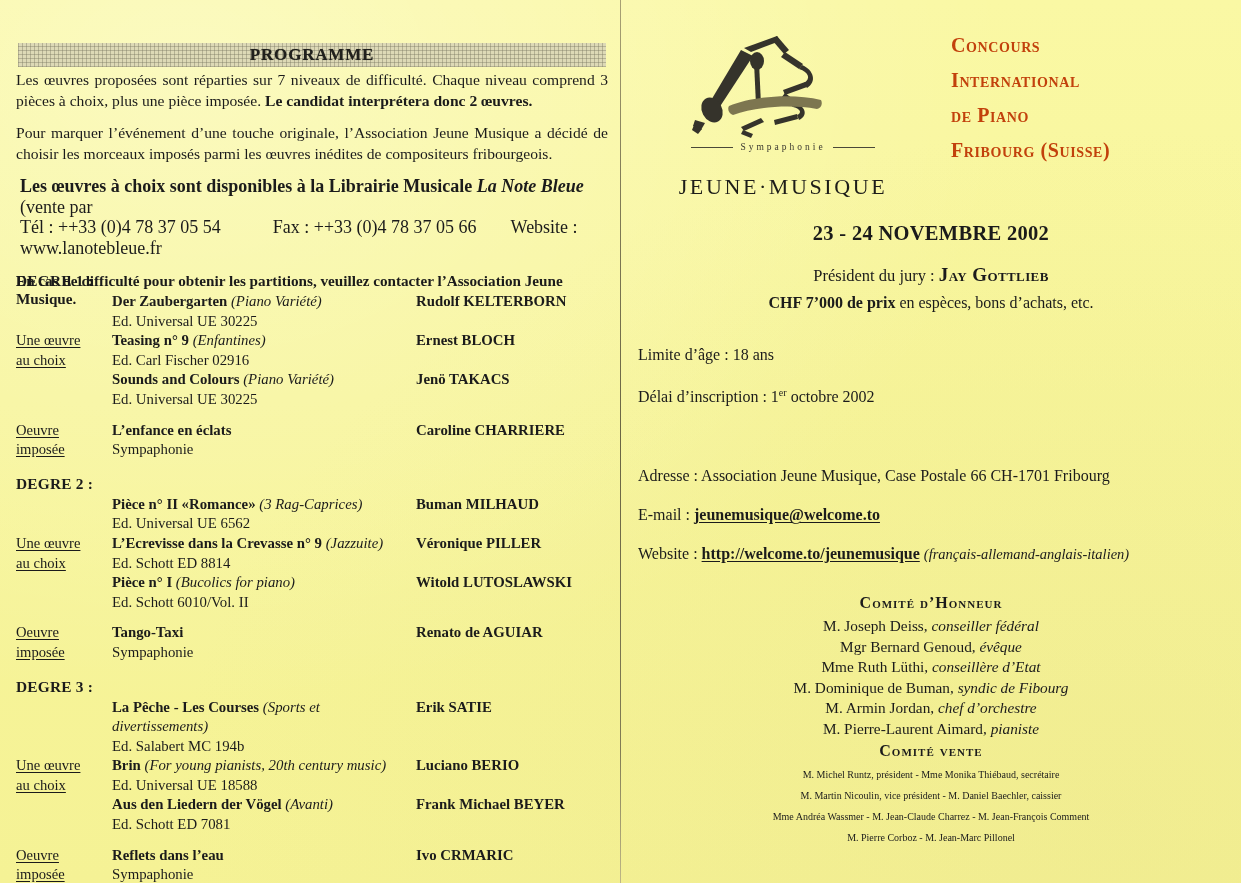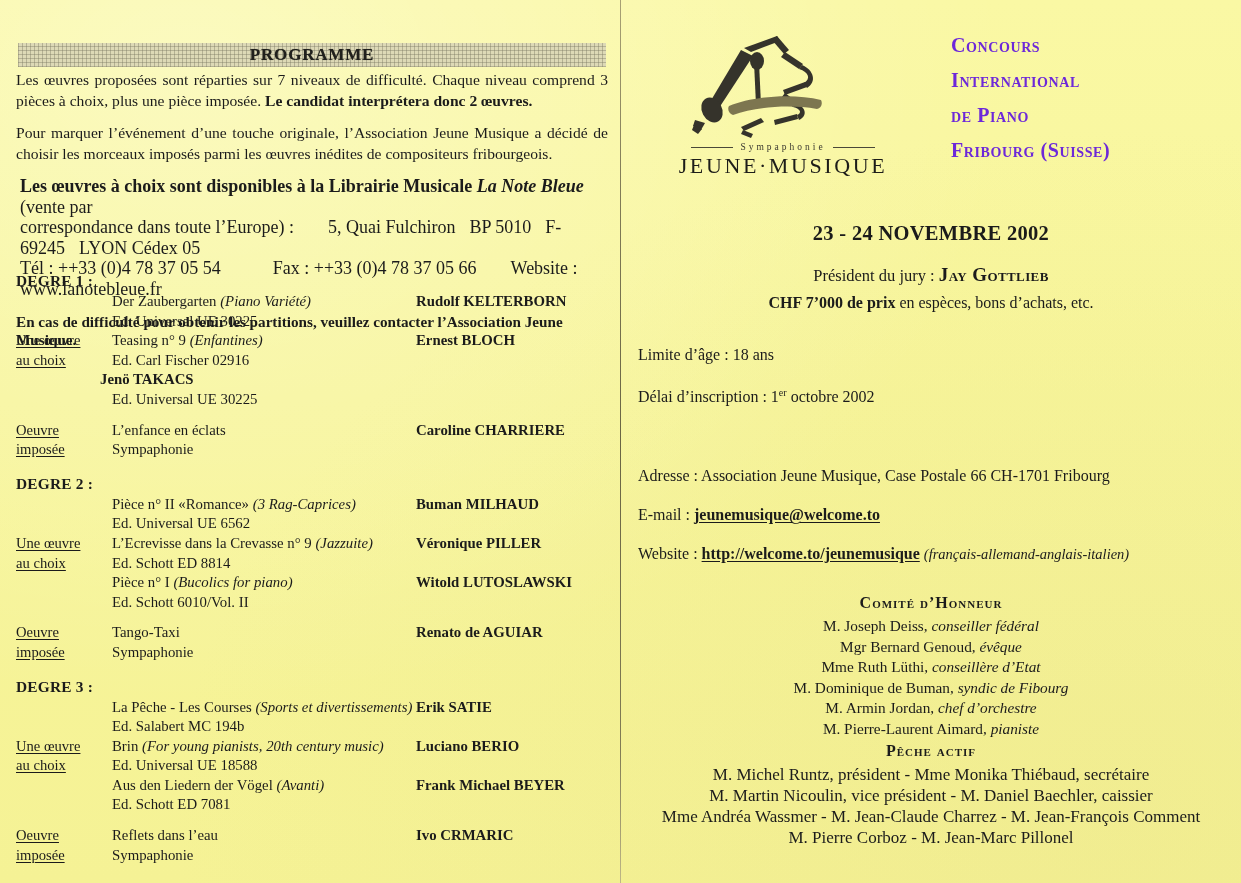--- a/index.html
+++ b/index.html
@@ -66,21 +66,21 @@
   .line{
     display:flex;align-items:baseline;
     font-size:14.8px;line-height:19.6px;
     min-height:19.6px;
   }
   .lbl{
     width:84px;flex:0 0 84px;font-size:14.6px;
   }
   .lbl u{text-decoration:underline;text-underline-offset:2px;font-family:Liberation Serif, serif;}
   .work{flex:1 1 auto;padding-left:12px;}
-  .work .t{font-weight:normal;}
+  .work .t{font-weight:bold;}
   .work .sub{font-style:italic;font-weight:normal;}
   .ed{font-weight:normal;font-style:normal;}
   .composer{
     flex:0 0 196px;width:196px;font-weight:bold;font-size:14.8px;
   }
   .gap{height:11px;}
 
   
   .right{position:absolute;left:621px;top:0;width:620px;height:883px;}
 
@@ -88,28 +88,28 @@
 
   .logo{position:absolute;left:12px;top:8px;width:300px;height:160px;}
   .logo svg{position:absolute;left:48px;top:0;}
   .logo-assoc{
     position:absolute;left:0;top:112px;width:300px;
     display:flex;align-items:center;justify-content:center;gap:7px;
     font-size:9.5px;letter-spacing:3px;color:#3a3830;
   }
   .logo-assoc .rule{display:block;height:1px;width:42px;background:#4a4838;}
   .logo-name{
-    position:absolute;left:0;top:123px;width:300px;text-align:center;
+    position:absolute;left:0;top:144px;width:300px;text-align:center;
     font-size:22px;letter-spacing:2.6px;color:#1d1d19;
   }
 
   .headline{position:absolute;left:330px;top:6px;width:280px;}
   .hl{
     font-weight:bold;font-size:20px;line-height:35px;
-    letter-spacing:.6px;color:#6d28d9;
+    letter-spacing:.6px;color:#c2410c;
     font-variant:small-caps;
   }
 
   .date{
     position:absolute;left:0;top:222px;width:620px;text-align:center;
     font-weight:bold;font-size:20.5px;letter-spacing:.3px;
   }
   .jury{
     position:absolute;left:0;top:264px;width:620px;text-align:center;
     font-size:16.5px;
@@ -130,21 +130,21 @@
   .cline .lang{font-style:italic;font-size:14.5px;}
 
   .committee{position:absolute;left:0;top:594px;width:620px;text-align:center;}
   .ch{
     font-variant:small-caps;font-weight:bold;font-size:16px;letter-spacing:1px;
     margin-bottom:4px;
   }
   .cm{font-size:15.3px;line-height:20.6px;}
   .cm em{font-style:italic;margin-top:40px;}
   .committee2{position:absolute;left:0;top:742px;width:620px;text-align:center;}
-  .cm2{font-size:17px;line-height:21px;}
+  .cm2{font-size:10px;line-height:21px;}
 </style>
 </head>
 <body>
 
 <div class="paper-tint"></div>
 
 <div class="sheet">
 
   <div class="divider"></div>
 
@@ -155,22 +155,20 @@
     </div>
 
     <div class="intro">
       <p class="p">
         <span>Les œuvres proposées sont réparties sur 7 niveaux de difficulté. Chaque niveau comprend 3 pièces à choix, plus une pièce imposée. </span><b>Le candidat interprétera donc 2 œuvres.</b>
       </p>
       <p class="p">Pour marquer l’événement d’une touche originale, l’Association Jeune Musique a décidé de choisir les morceaux imposés parmi les œuvres inédites de compositeurs fribourgeois.</p>
 
       <p class="contact">
         <b>Les œuvres à choix sont disponibles à la Librairie Musicale </b><b><i>La Note Bleue</i></b><span> (vente par</span><span class="row2">
-          <span>correspondance dans toute l’Europe) :</span><span class="sp-lg"></span><span>5, Quai Fulchiron</span><span class="sp"></span><span>BP 5010</span><span class="sp"></span><span>F-69245</span><span class="sp"></span><span>LYON Cédex 05</span>
-        </span><span class="row2">
           <span>Tél : ++33 (0)4 78 37 05 54</span><span class="sp-xl"></span><span>Fax : ++33 (0)4 78 37 05 66</span><span class="sp-lg"></span><span>Website : www.lanotebleue.fr</span>
         </span>
       </p>
 
       <p class="notice">En cas de difficulté pour obtenir les partitions, veuillez contacter l’Association Jeune Musique.</p>
     </div>
 
     <div class="degres">
 
       <div class="degre">
@@ -199,20 +197,24 @@
           <div class="composer">Ernest BLOCH</div>
         </div>
         <div class="line">
           <div class="lbl"><u>au choix</u></div>
           <div class="work ed">Ed. Carl Fischer  02916</div>
           <div class="composer"></div>
         </div>
 
         <div class="line">
           <div class="lbl"></div>
+          <div class="work">
+            <span class="t">Sounds and Colours</span>
+            <span class="sub">(Piano Variété)</span>
+          </div>
           <div class="composer">Jenö TAKACS</div>
         </div>
         <div class="line">
           <div class="lbl"></div>
           <div class="work ed">Ed. Universal UE 30225</div>
           <div class="composer"></div>
         </div>
 
         <div class="gap"></div>
 
@@ -444,21 +446,21 @@
       <div class="ch">Comité d’Honneur</div>
       <div class="cm"><span>M. Joseph Deiss, </span><em>conseiller fédéral</em></div>
       <div class="cm"><span>Mgr Bernard Genoud, </span><em>évêque</em></div>
       <div class="cm"><span>Mme Ruth Lüthi, </span><em>conseillère d’Etat</em></div>
       <div class="cm"><span>M. Dominique de Buman, </span><em>syndic de Fibourg</em></div>
       <div class="cm"><span>M. Armin Jordan, </span><em>chef d’orchestre</em></div>
       <div class="cm"><span>M. Pierre-Laurent Aimard, </span><em>pianiste</em></div>
     </div>
 
     <div class="committee2">
-      <div class="ch">Pêche actif</div>
+      <div class="ch">Comité vente</div>
       <div class="cm2">M. Michel Runtz, président - Mme Monika Thiébaud, secrétaire</div>
       <div class="cm2">M. Martin Nicoulin, vice président - M. Daniel Baechler, caissier</div>
       <div class="cm2">Mme Andréa Wassmer - M. Jean-Claude Charrez  - M. Jean-François Comment</div>
       <div class="cm2">M. Pierre Corboz - M. Jean-Marc Pillonel</div>
     </div>
 
   </div>
 </div>
 
 </body></html>

